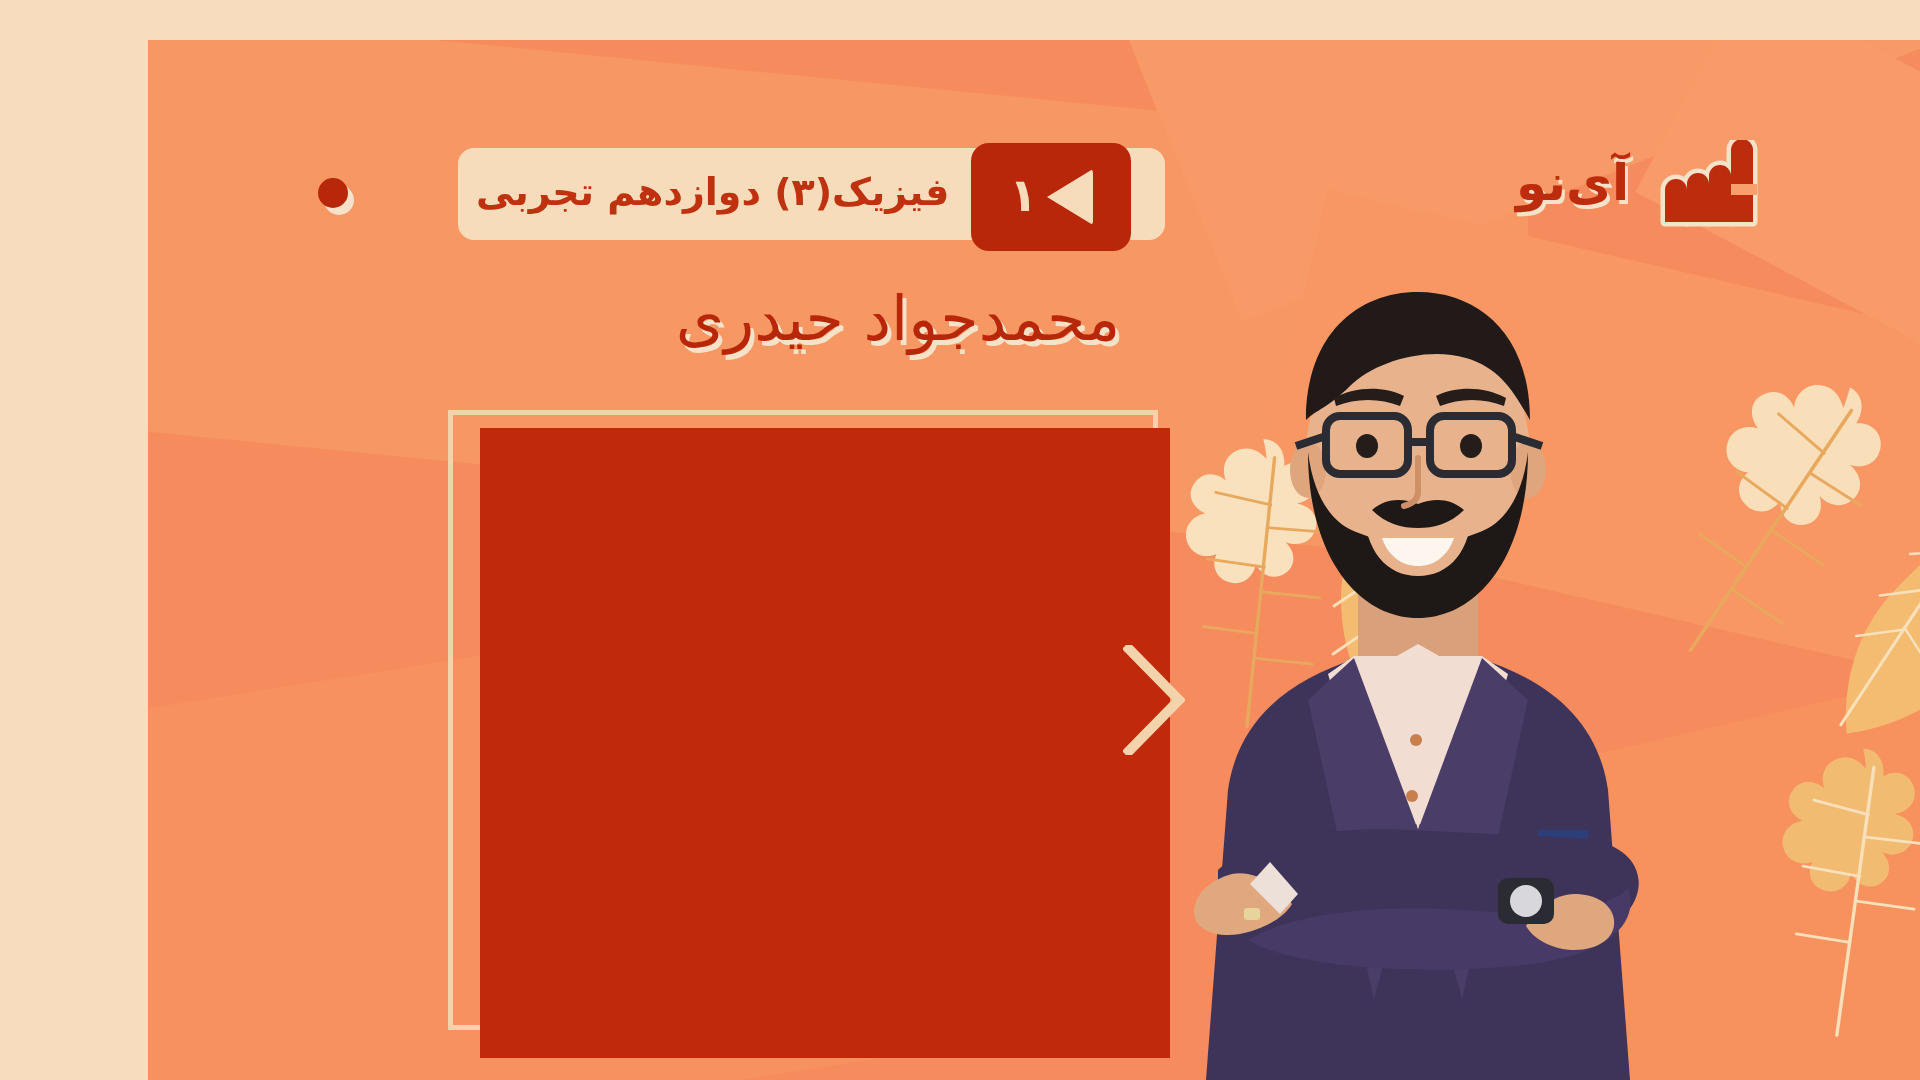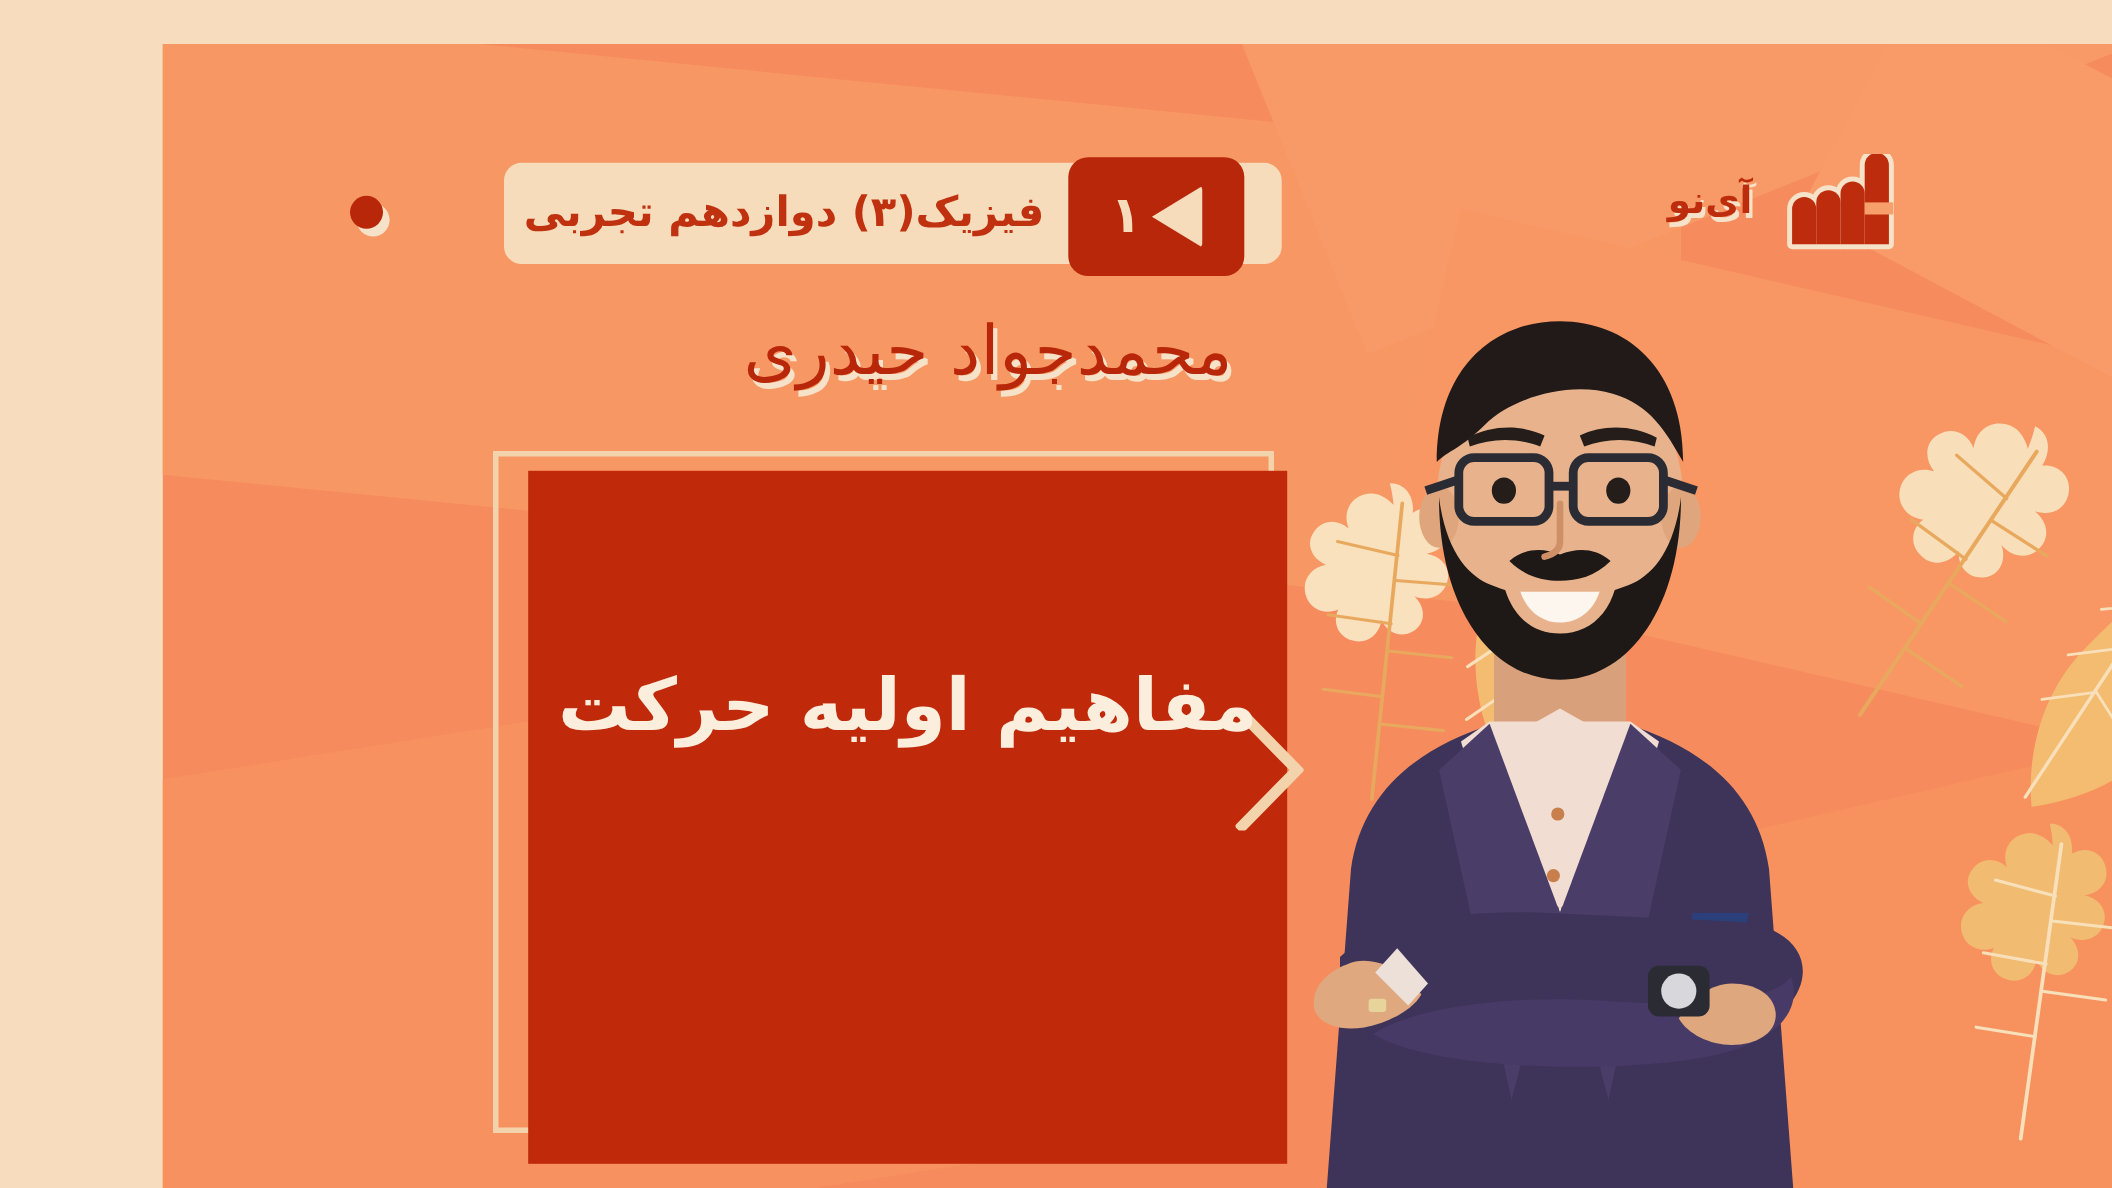--- a/index.html
+++ b/index.html
@@ -197,21 +197,21 @@
   .brand {
     position: absolute;
     left: 1368px; top: 100px;
     display: flex;
     flex-direction: row-reverse;
     align-items: center;
     gap: 16px;
   }
   .brand-name {
     color: #bd2c0c;
-    font-size: 34px;
+    font-size: 50px;
     font-weight: bold;
     line-height: 1;
     padding-bottom: 6px;
     text-shadow: 3px 4px 0 #f6e2c8;
   }
   .brand-mark { width: 120px; height: 92px; }
   .brand-mark svg { display: block; }
 
   
   .person {
@@ -291,21 +291,20 @@
 
     <div class="title-box"></div>
 
     <div class="title-chevron">
       <svg width="62" height="110" viewBox="0 0 62 110">
         <path d="M6 4 L56 55 L6 106" fill="none" stroke="#f3d3ab" stroke-width="10" stroke-linecap="square" stroke-linejoin="miter"></path>
       </svg>
     </div>
 
     <div class="title-text">
-      <span>مفاهیم اولیه حرکت</span>
     </div>
 
     <div class="brand">
       <span class="brand-name">آی‌نو</span>
       <span class="brand-mark">
         <svg width="120" height="92" viewBox="0 0 120 92">
           <g stroke="#f6e2c8" stroke-width="9" fill="none" stroke-linejoin="round">
             <path d="M86 10a11 11 0 0 1 22 0v72H86z"></path>
             <path d="M64 36a11 11 0 0 1 22 0v46H64z"></path>
             <path d="M42 44a11 11 0 0 1 22 0v38H42z"></path>

